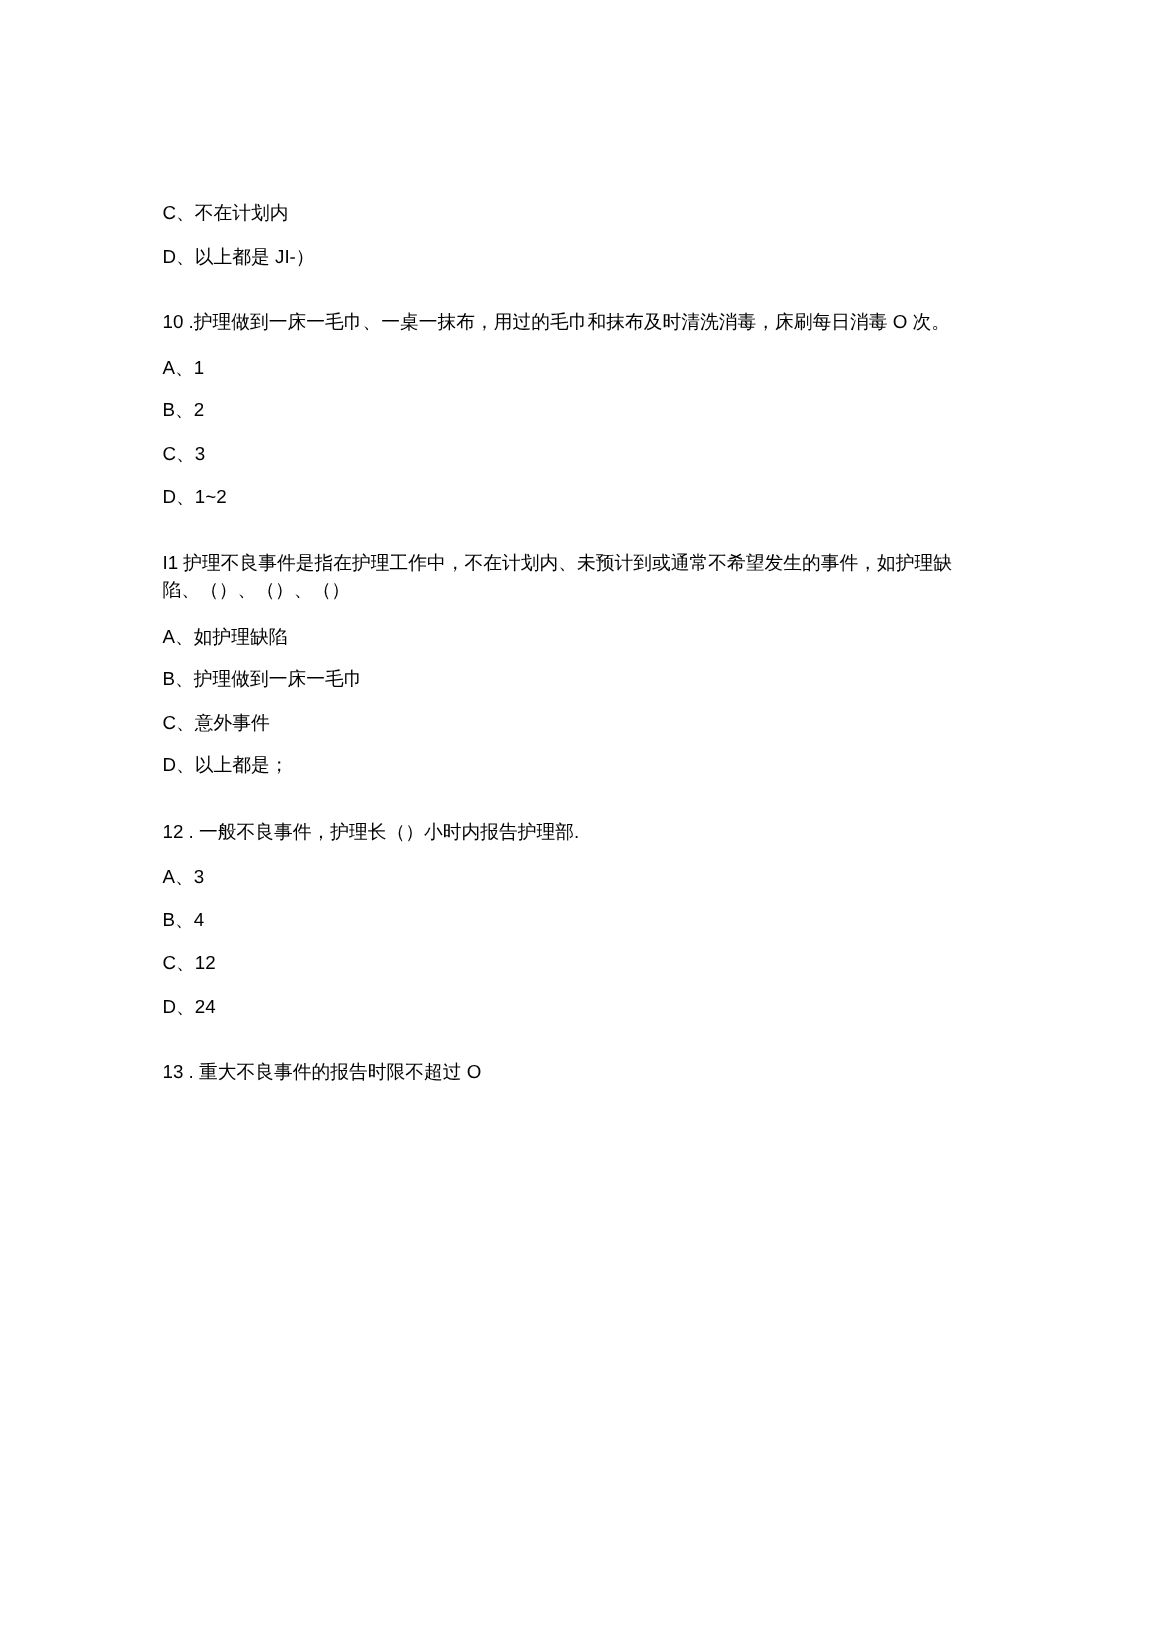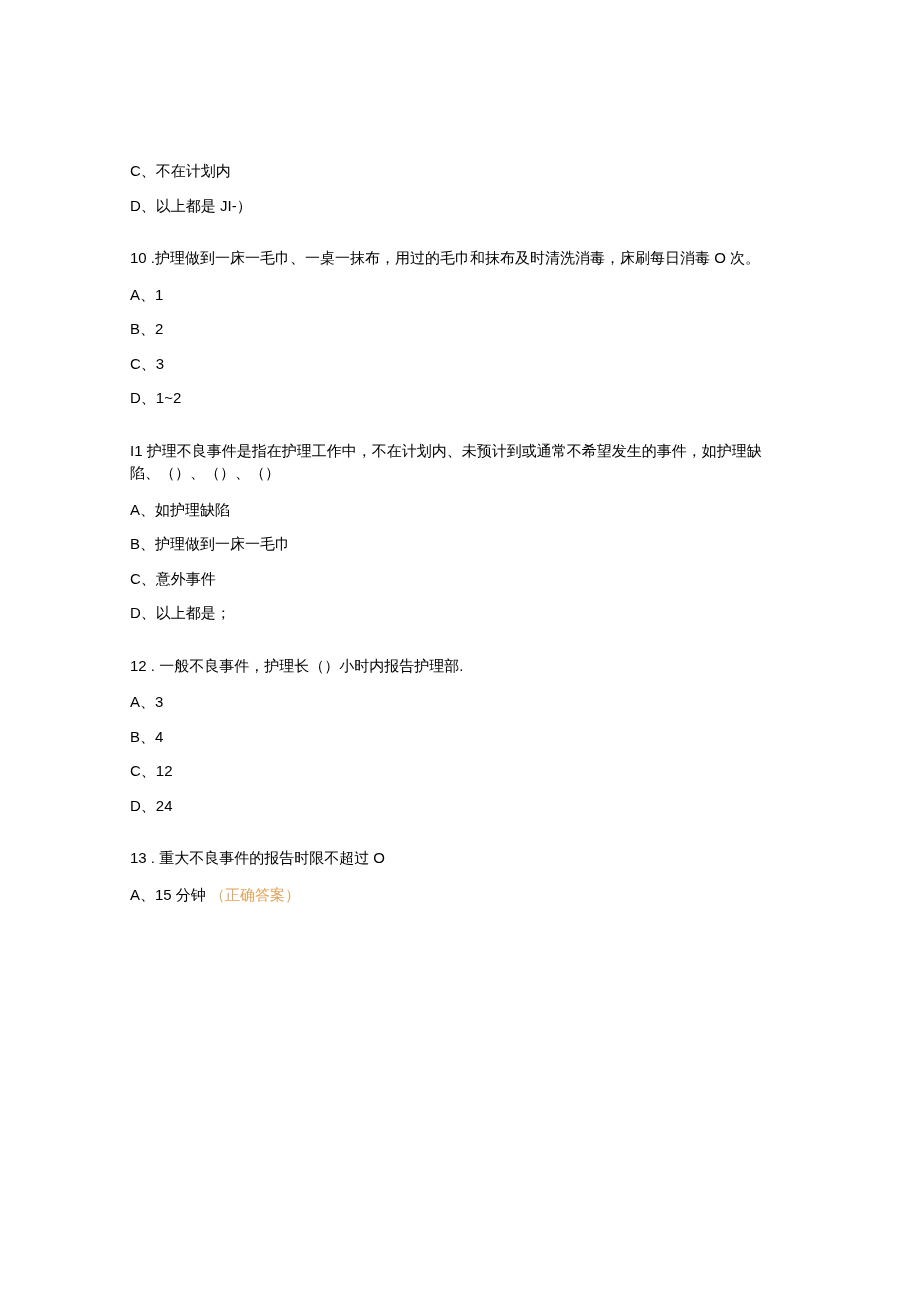--- a/index.html
+++ b/index.html
@@ -38,17 +38,13 @@
 <div class="opt">D、以上都是；</div>
 
 <div class="q-stem">12 . 一般不良事件，护理长（）小时内报告护理部.</div>
 <div class="opt">A、3</div>
 <div class="opt">B、4</div>
 <div class="opt">C、12</div>
 <div class="opt">D、24</div>
 
 <div class="q-stem">13 . 重大不良事件的报告时限不超过 O</div>
 <div class="tight">
-  <div class="opt">
-    <span>A、15 分钟</span>
-    <span class="correct">（正确答案）</span>
-  </div>
 </div>
 
 </body></html>

